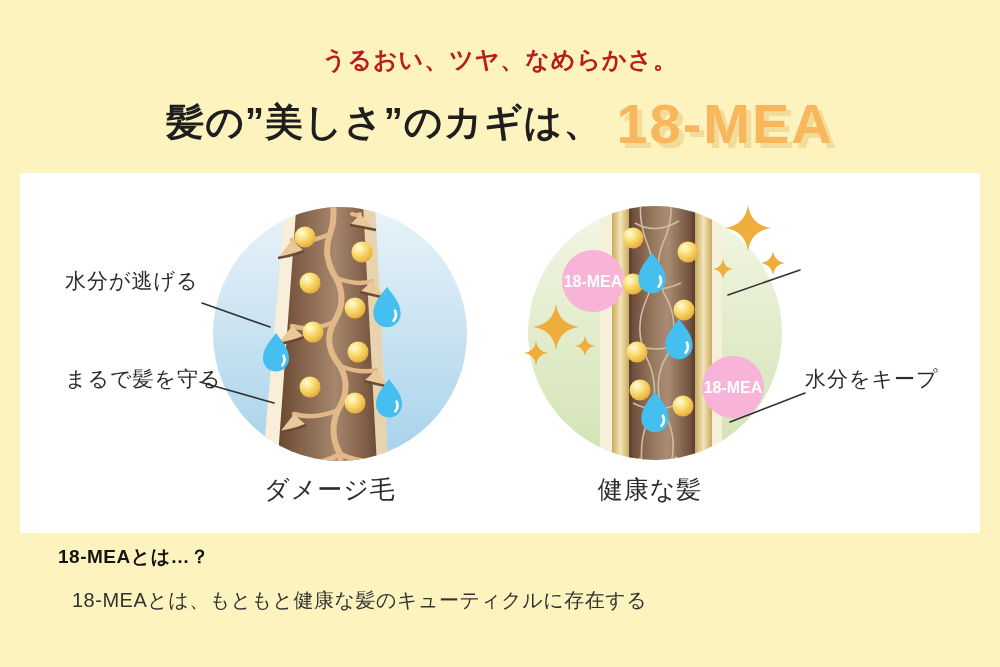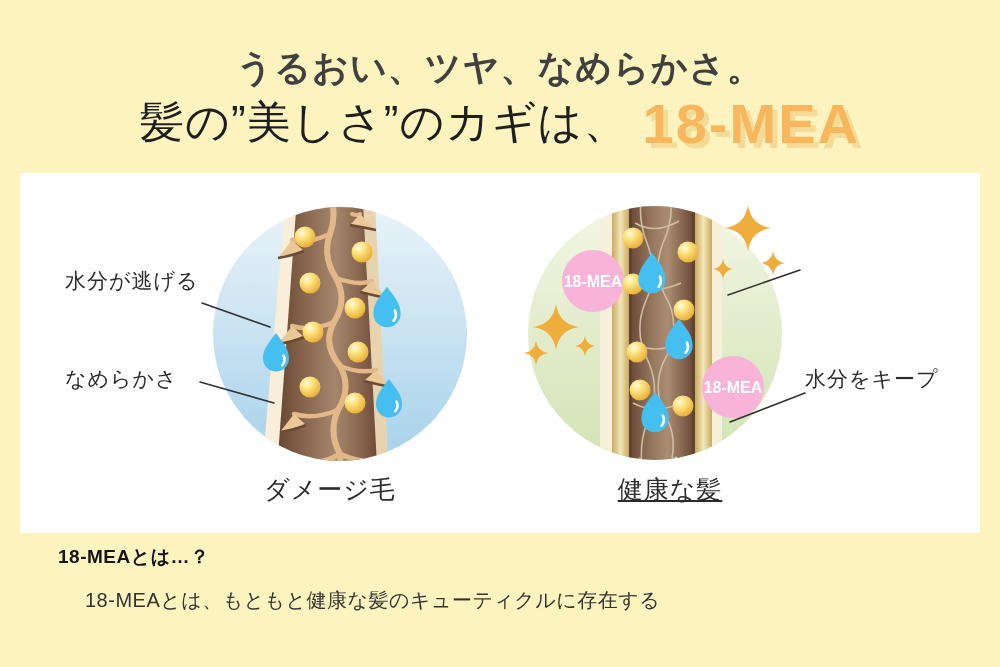--- a/index.html
+++ b/index.html
@@ -6,61 +6,61 @@
   body{
     width:1000px;height:667px;position:relative;overflow:hidden;
     background:#FCF3BE;
     font-family:"Liberation Sans","DejaVu Sans",sans-serif;
     color:#222;
   }
   
   .hdr{position:absolute;left:0;top:0;width:1000px;text-align:center;}
   .hdr-line1{
     position:absolute;left:0;top:44px;width:1000px;
-    font-size:36px;font-weight:700;letter-spacing:1px;color:#404040;
+    font-size:24px;font-weight:700;letter-spacing:1px;color:#b91c1c;
   }
   .hdr-line2{
     position:absolute;left:0;top:92px;width:1000px;
     display:flex;justify-content:center;align-items:center;gap:14px;
   }
-  .hdr-line2 .jp{font-size:44px;font-weight:400;letter-spacing:1px;color:#1e1e1e;}
+  .hdr-line2 .jp{font-size:38px;font-weight:700;letter-spacing:1px;color:#1e1e1e;}
   .hdr-line2 .mea{
     font-size:56px;font-weight:800;letter-spacing:2px;
     color:#F9B75D;text-shadow:5px 5px 0 #F3DC9A;
     line-height:1;margin-top:4px;
   }
   
   .card{
     position:absolute;left:20px;top:173px;width:960px;height:360px;
     background:#ffffff;border-radius:2px;
   }
   .illus{position:absolute;width:300px;height:300px;}
   .illus.left{left:170px;top:11px;}
   .illus.right{left:485px;top:10px;}
   .caption{
     position:absolute;width:300px;text-align:center;top:300px;
     font-size:25px;font-weight:500;color:#2b2b2b;letter-spacing:1px;
   }
   .caption.left{left:160px;}
-  .caption.right{left:500px;text-decoration:underline;}
+  .caption.right{left:480px;}
   .lbl{
     position:absolute;font-size:21px;color:#2b2b2b;letter-spacing:1px;white-space:nowrap;
   }
   .lbl.l1{left:45px;top:94px;}
   .lbl.l2{left:45px;top:192px;}
   .lbl.r1{left:785px;top:72px;}
   .lbl.r2{left:785px;top:192px;}
   .lines-overlay{position:absolute;left:0;top:0;width:960px;height:360px;pointer-events:none;}
   
   .ftr-heading{
     position:absolute;left:58px;top:544px;
     font-size:19px;font-weight:700;color:#141414;letter-spacing:0.5px;
   }
   .ftr-body{
-    position:absolute;left:85px;top:586px;
+    position:absolute;left:72px;top:586px;
     font-size:20px;line-height:29px;color:#333;letter-spacing:0.5px;
   }
   .ftr-body .row2{margin-left:-9px;}
 </style>
 </head>
 <body>
 
 <div class="hdr">
   <div class="hdr-line1">うるおい、ツヤ、なめらかさ。</div>
   <div class="hdr-line2">
@@ -247,21 +247,21 @@
   <svg class="lines-overlay" viewBox="0 0 960 360">
     <g stroke="#333" stroke-width="1.6" stroke-linecap="round">
       <line x1="182" y1="130" x2="250" y2="154"></line>
       <line x1="180" y1="209" x2="254" y2="230"></line>
       <line x1="780" y1="97" x2="708" y2="122"></line>
       <line x1="785" y1="220" x2="710" y2="249"></line>
     </g>
   </svg>
 
   <div class="lbl l1">水分が逃げる</div>
-  <div class="lbl l2">なめらかさ</div>
+  <div class="lbl l2">まるで髪を守る</div>
   <div class="lbl r2">水分をキープ</div>
 
   <div class="caption left">ダメージ毛</div>
   <div class="caption right">健康な髪</div>
 </div>
 
 <div class="ftr-heading">18-MEAとは…？</div>
 <div class="ftr-body">
   <div>18-MEAとは、もともと健康な髪のキューティクルに存在する</div>
 </div>

